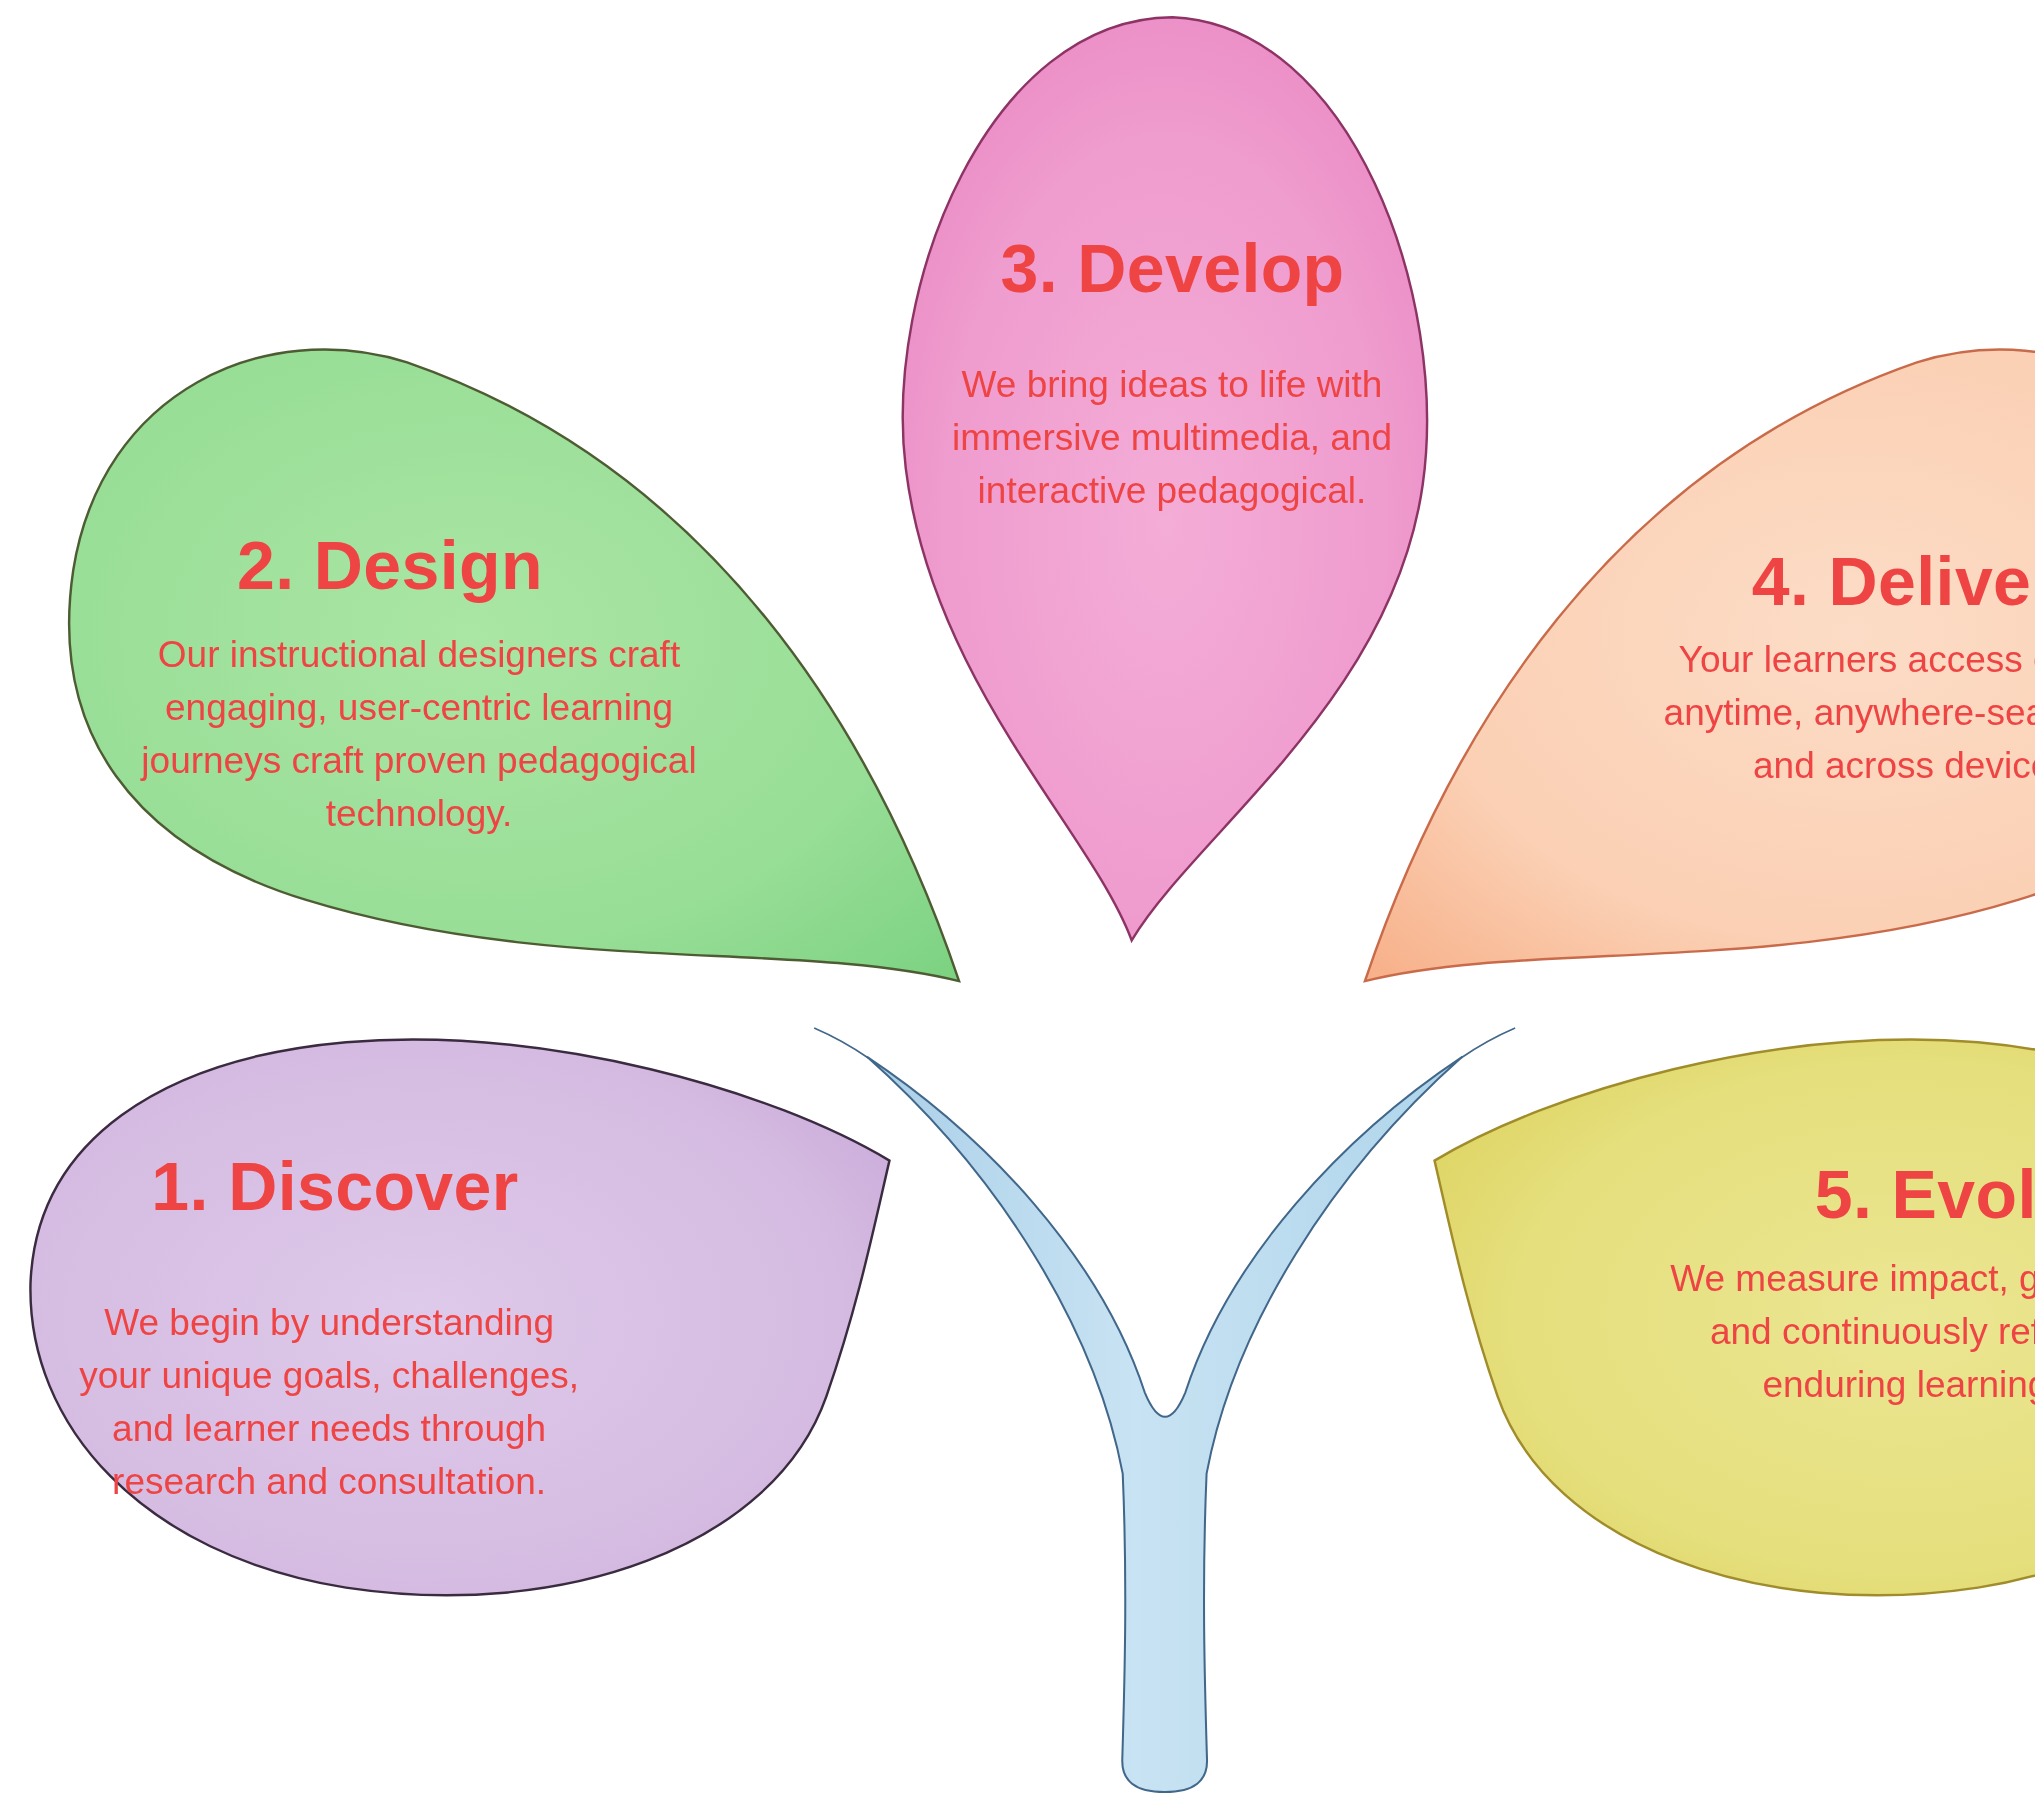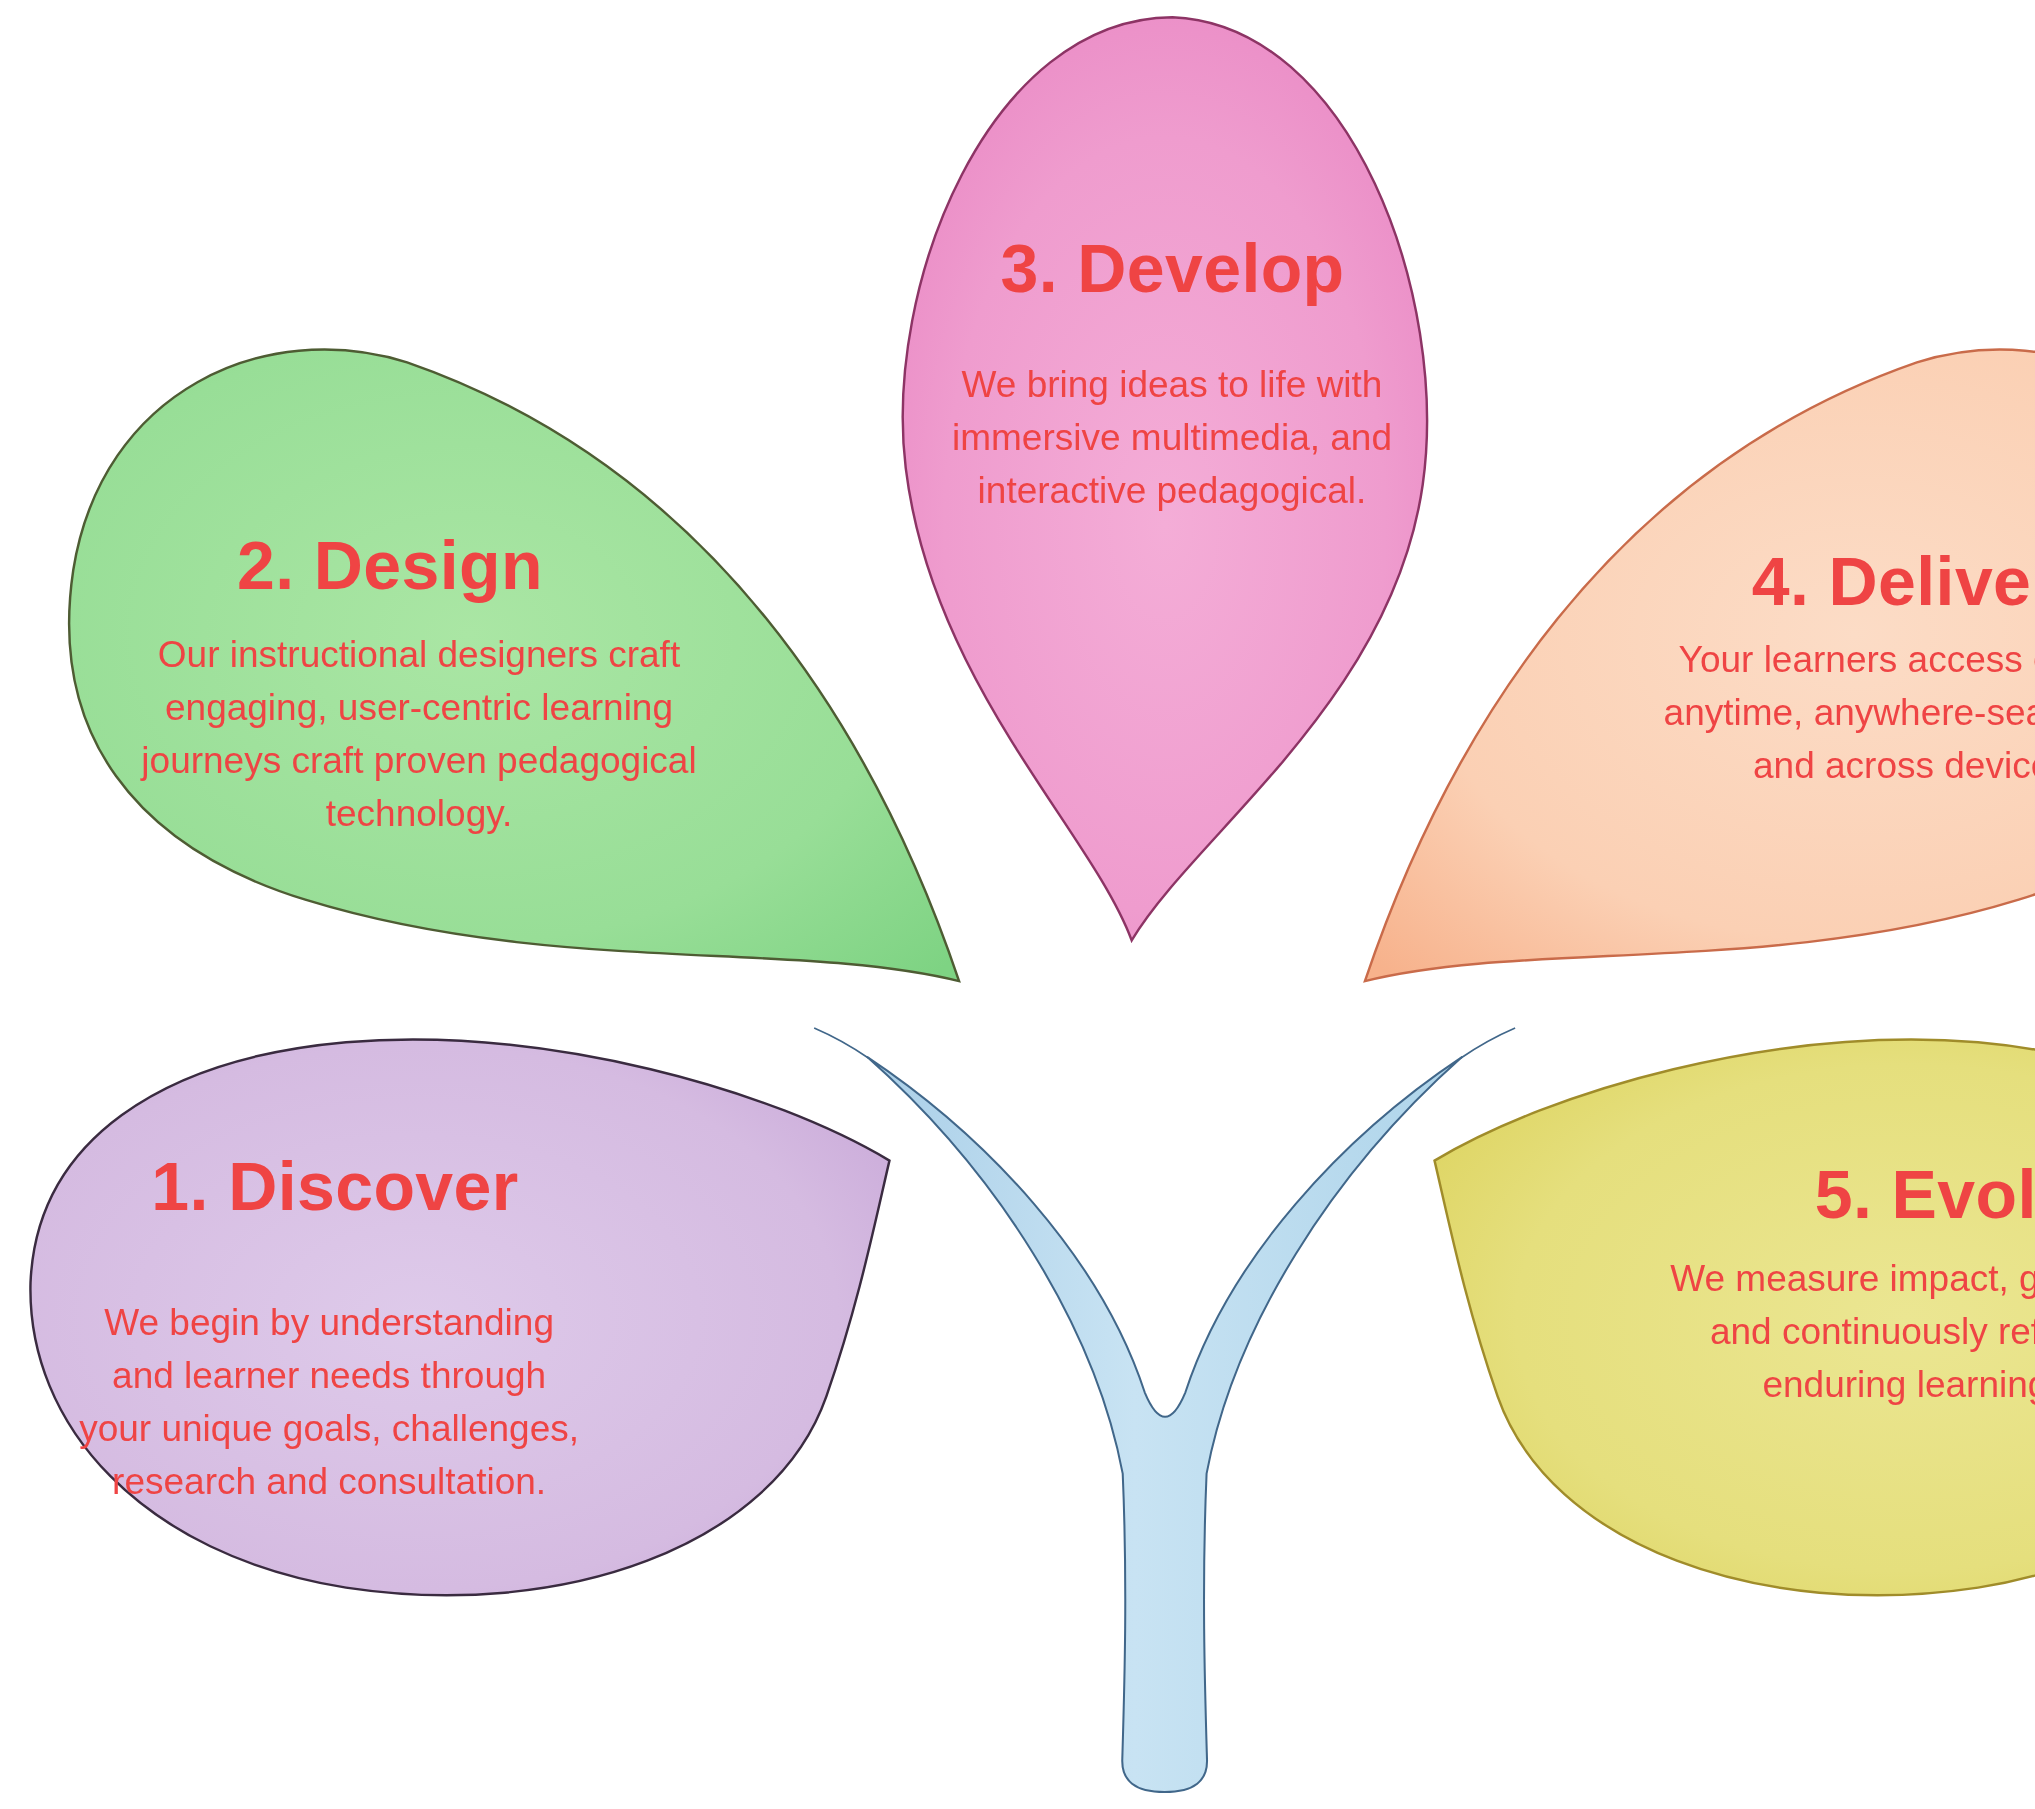--- a/index.html
+++ b/index.html
@@ -120,22 +120,22 @@
          C 3809 2680, 4359 2520, 4859 2560
          C 5309 2600, 5619 2800, 5634 3150
          C 5644 3500, 5359 3820, 4859 3900
          C 4329 3980, 3809 3800, 3679 3430
          C 3599 3200, 3559 3000, 3524 2851 Z" fill="url(#grad-yellow)" stroke="#a08c2a" stroke-width="6"></path>
   </svg>
 
   <div class="petal-text petal-title" style="left:50px; top:1146px; width:570px;">1. Discover</div>
   <div class="petal-text petal-desc" style="left:23.6px; top:1296px; width:611px;">
     <div class="desc-line">We begin by understanding</div>
+    <div class="desc-line">your unique goals, challenges,</div>
     <div class="desc-line">and learner needs through</div>
-    <div class="desc-line">your unique goals, challenges,</div>
     <div class="desc-line">research and consultation.</div>
   </div>
 
   <div class="petal-text petal-title" style="left:105px; top:525px; width:570px;">2. Design</div>
   <div class="petal-text petal-desc" style="left:63px; top:628px; width:712px;">
     <div class="desc-line">Our instructional designers craft</div>
     <div class="desc-line">engaging, user-centric learning</div>
     <div class="desc-line">journeys craft proven pedagogical</div>
     <div class="desc-line">technology.</div>
   </div>

